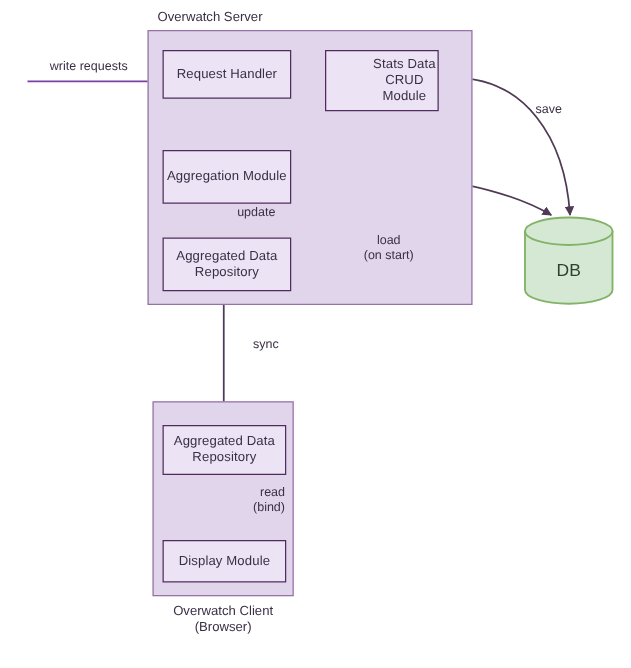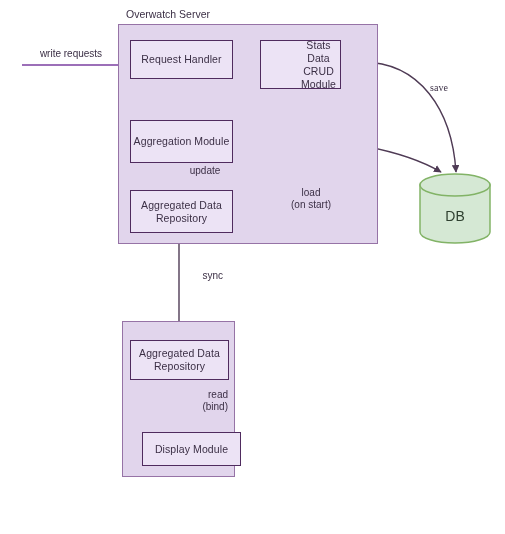--- a/index.html
+++ b/index.html
@@ -121,42 +121,44 @@
     </g>
   </svg>
 
   <div class="container-box" style="left:118px; top:24px; width:260px; height:220px;"></div>
 
   <div class="caption" style="left:126px; top:8px; width:160px; text-align:left;">Overwatch Server</div>
 
   <div class="node-box" style="left:130px; top:40px; width:103px; height:39px;">Request
 Handler</div>
 
-  <div class="node-box" style="left:260px; top:40px; width:81px; height:49px;padding-left:36px;">Stats Data CRUD
+  <div class="node-box" style="left:260px; top:40px; width:91px; height:49px;padding-left:36px;">Stats Data CRUD
 Module</div>
 
   <div class="node-box" style="left:130px; top:120px; width:103px; height:43px;">Aggregation
 Module</div>
 
   <div class="node-box" style="left:130px; top:190px; width:103px; height:43px;">Aggregated Data
 Repository</div>
 
   <div class="container-box" style="left:122px; top:321px; width:113px; height:156px;"></div>
 
   <div class="node-box" style="left:130px; top:340px; width:99px; height:40px;">Aggregated Data
 Repository</div>
 
-  <div class="node-box" style="left:142px; top:432px; width:99px; height:34px;">Display Module</div>
+  <div class="node-box" style="left:130px; top:432px; width:99px; height:34px;">Display Module</div>
 
+  <div class="caption" style="left:112px; top:483px; width:133px;">Overwatch Client
+(Browser)</div>
 
   <div class="db-label" style="left:420px; top:208px;">DB</div>
 
   <div class="edge-label" style="left:26px; top:48px; width:90px;">write requests</div>
 
-  <div class="edge-label" style="left:418px; top:82px; width:42px;font-family:Liberation Serif, serif;">save</div>
+  <div class="edge-label" style="left:418px; top:82px; width:42px;">save</div>
 
   <div class="edge-label" style="left:281px; top:139px; width:60px;margin-top:48px;">load
 (on start)</div>
 
   <div class="edge-label" style="left:182px; top:165px; width:46px; text-align:center;">update</div>
 
   <div class="edge-label" style="left:183px; top:270px; width:40px; text-align:right;">sync</div>
 
   <div class="edge-label" style="left:182px; top:389px; width:46px; text-align:right;">read
 (bind)</div>

